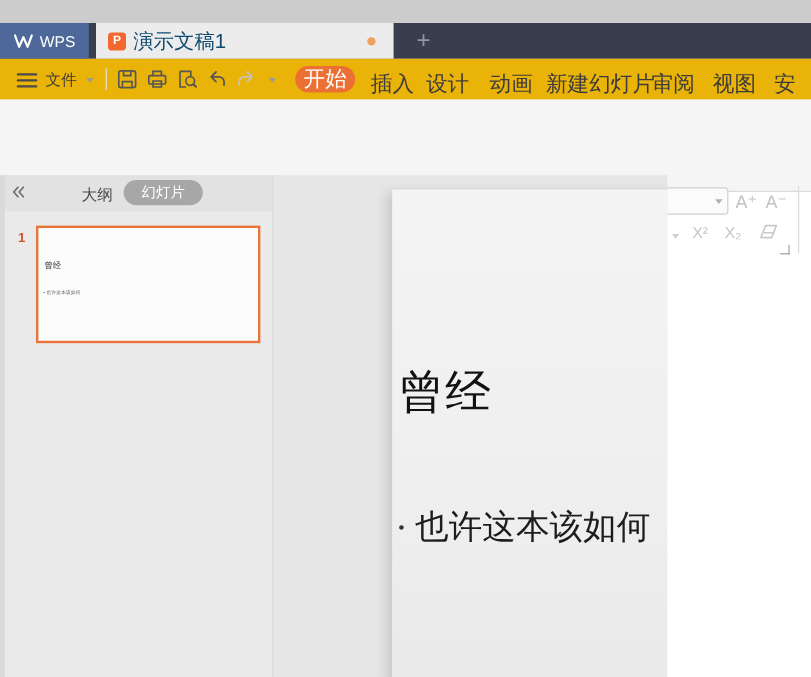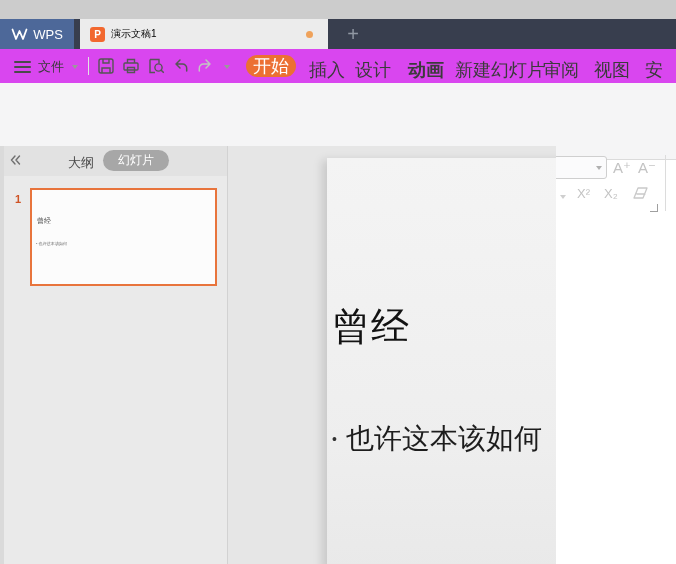--- a/index.html
+++ b/index.html
@@ -10,26 +10,26 @@
     -webkit-font-smoothing:antialiased;
   }
   
   .titlebar { position:absolute; left:0; top:0; width:676px; height:30px; background:#383e4e; }
   .logo { position:absolute; left:0; top:0; width:74px; height:30px; background:#4d6899;
           display:flex; align-items:center; justify-content:center; gap:5px; color:#fff; font-size:13px; }
   .doc-tab { position:absolute; left:80px; top:0; width:248px; height:30px; background:#ececec;
              display:flex; align-items:center; padding:0 10px; }
   .wpp-icon { width:15px; height:15px; background:#f2682f; border-radius:3px; color:#fff;
               font-size:10px; font-weight:bold; display:flex; align-items:center; justify-content:center; }
-  .tab-title { color:#000000; font-size:10px; margin-left:6px; }
+  .tab-title { color:#0c4a6e; font-size:17px; margin-left:6px; }
   .tab-dot { position:absolute; left:226px; top:12px; width:7px; height:7px; border-radius:50%; background:#efa25b; }
   .new-tab { position:absolute; left:340px; top:2px; width:26px; height:26px; color:#9097a3;
              font-size:20px; display:flex; align-items:center; justify-content:center; }
   
-  .menubar { position:absolute; left:0; top:30px; width:676px; height:34px; background:#d946ef; }
+  .menubar { position:absolute; left:0; top:30px; width:676px; height:34px; background:#eab308; }
   .menubar .abs { position:absolute; }
   .ham { left:14px; top:12px; width:17px; }
   .ham i { display:block; height:2px; background:#4a4a4a; margin-bottom:3px; border-radius:1px; }
   .mlabel { font-size:13px; color:#3b3b3b; }
   .caret { display:inline-block; width:0; height:0; border-left:3.5px solid transparent;
            border-right:3.5px solid transparent; border-top:4px solid #9a9a9a; vertical-align:middle; }
   .vsep { width:1px; background:#e2e2e2; }
   .icon-btn { width:18px; height:18px; }
   .mtab { font-size:18px; color:#3b3b3b; cursor:default; }
   .mtab.active { width:50px; height:22px; border-radius:11px; background:#ec7033; color:#fff;
@@ -123,21 +123,21 @@
       <path d="M4 7 L8 3 M4 7 L8 11 M4 7 H10.5 a4.2 4.2 0 0 1 4.2 4.2 V14" fill="none" stroke="#565656" stroke-width="1.5" stroke-linecap="round" stroke-linejoin="round"></path>
     </svg>
     <svg class="abs icon-btn" style="left:196px; top:8px;" viewBox="0 0 18 18">
       <path d="M14 7 L10 3 M14 7 L10 11 M14 7 H7.5 a4.2 4.2 0 0 0 -4.2 4.2 V14" fill="none" stroke="#c3c3c3" stroke-width="1.5" stroke-linecap="round" stroke-linejoin="round"></path>
     </svg>
     <span class="abs caret" style="left:224px; top:16px;"></span>
 
     <div class="abs mtab active" style="left:246px; top:6px;">开始</div>
     <span class="abs mtab" style="left:309px; top:9px;text-align:right;">插入</span>
     <span class="abs mtab" style="left:355px; top:9px;">设计</span>
-    <span class="abs mtab" style="left:408px; top:9px;font-weight:bold;">动画</span>
+    <span class="abs mtab" style="left:408px; top:9px;">动画</span>
     <span class="abs mtab" style="left:455px; top:9px;">新建幻灯片</span>
     <span class="abs mtab" style="left:543px; top:9px;">审阅</span>
     <span class="abs mtab" style="left:594px; top:9px;">视图</span>
     <span class="abs mtab" style="left:645px; top:9px;">安全</span>
   </div>
 
   <div class="ribbon">
 
     <svg class="abs" style="left:13px; top:72px;" width="28" height="28" viewBox="0 0 28 28">
       <rect x="5" y="4" width="15" height="18" rx="2" fill="none" stroke="#8f8f8f" stroke-width="1.6"></rect>

